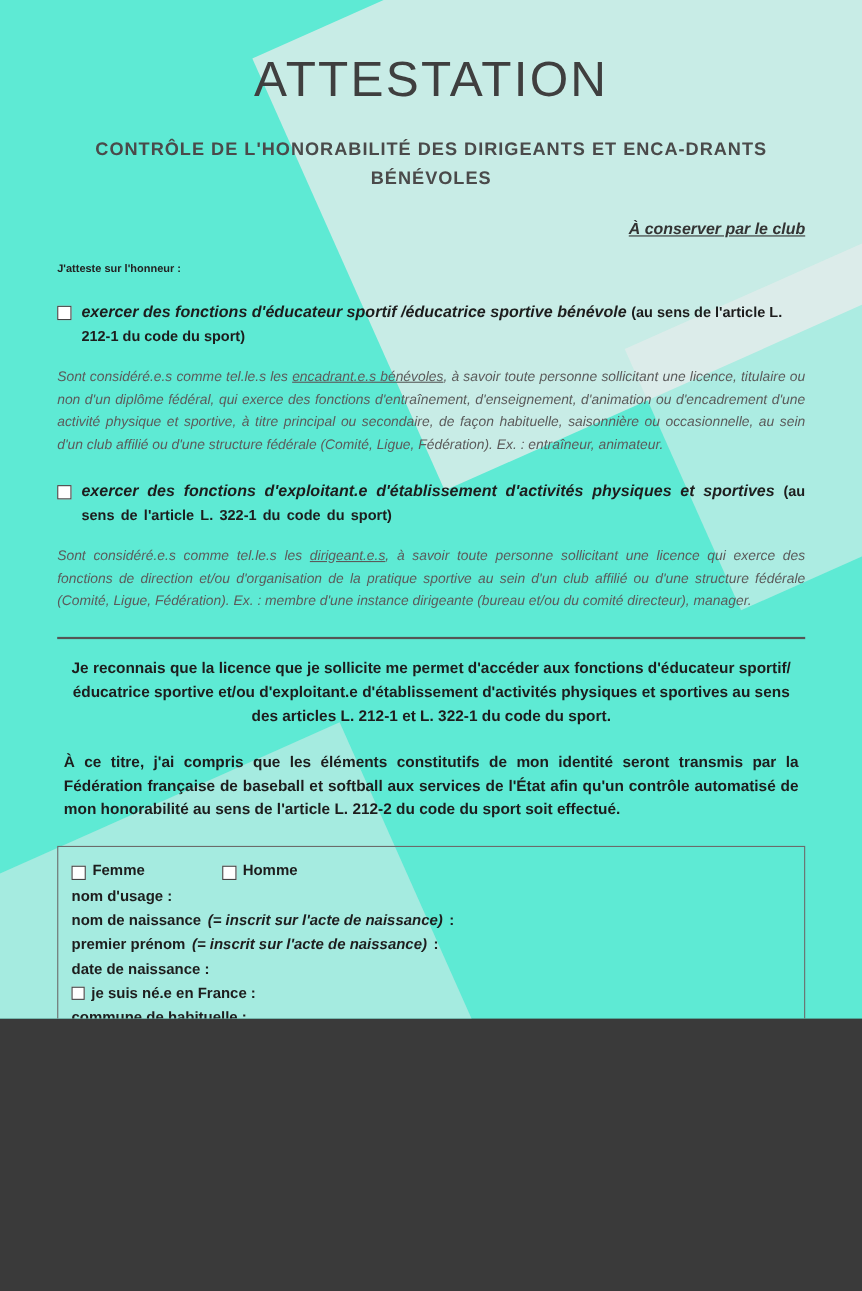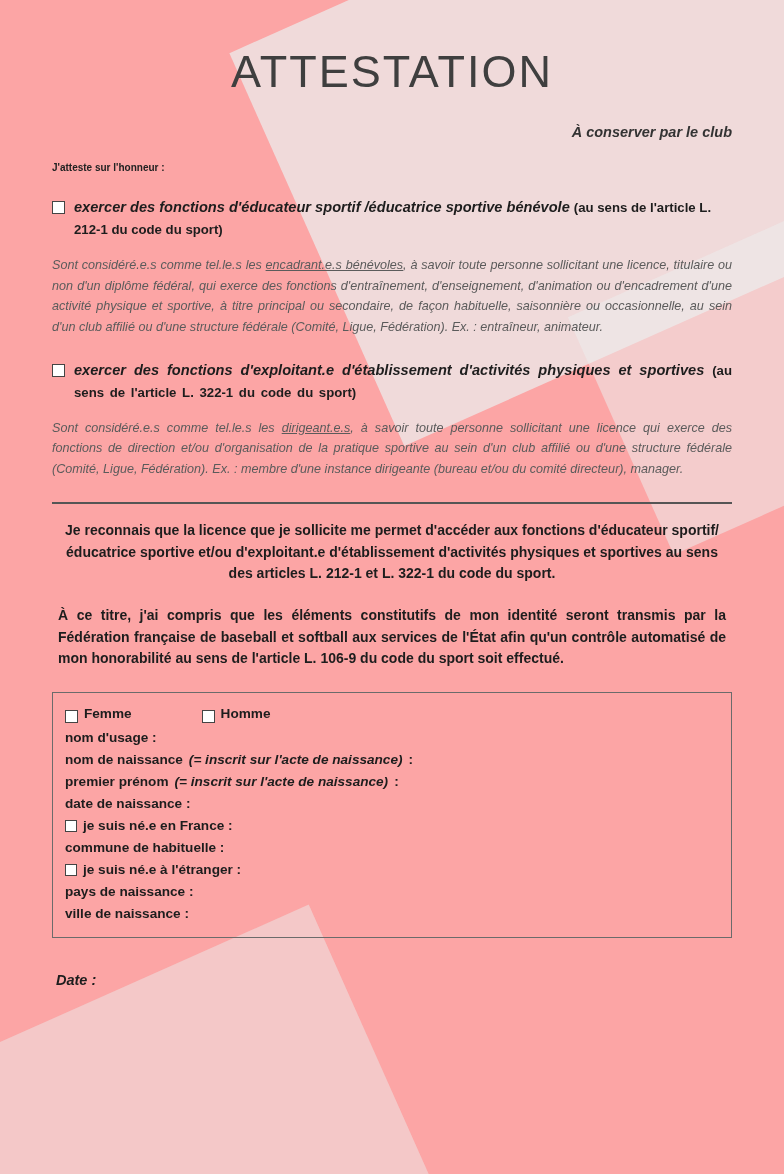--- a/index.html
+++ b/index.html
@@ -9,22 +9,22 @@
   }
   body {
     width: 784px;
     height: 1174px;
     overflow: hidden;
     font-family: "Liberation Sans", sans-serif;
   }
   .page {
     position: relative;
     width: 784px;
-    height: 1174px;
-    background: #fca5a5;
+    height: 926px;
+    background: #5eead4;
     box-sizing: border-box;
     overflow: hidden;
   }
   
   .wm {
     position: absolute;
     pointer-events: none;
     background: #ececec;
   }
   .wm-a {
@@ -69,20 +69,21 @@
     line-height: 1.55;
     margin: 0 18px 26px 18px;
   }
   .keep-note {
     text-align: right;
     font-style: italic;
     font-weight: 700;
     font-size: 14.5px;
     color: #333;
     margin: 6px 0 22px 0;
+    text-decoration: underline;
   }
   .attest-line {
     font-size: 10px;
     font-weight: 700;
     color: #222;
     margin: 0 0 24px 0;
   }
   .clause {
     display: flex;
     align-items: flex-start;
@@ -200,20 +201,21 @@
 <div class="page">
 
   <div class="wm wm-a"></div>
   <div class="wm wm-b"></div>
   <div class="wm wm-c"></div>
 
   <div class="content">
 
     <h1 class="doc-title">ATTESTATION</h1>
 
+    <div class="doc-subtitle">CONTRÔLE DE L'HONORABILITÉ DES DIRIGEANTS ET ENCA-DRANTS BÉNÉVOLES</div>
 
     <div class="keep-note">À conserver par le club</div>
 
     <div class="attest-line">J'atteste sur l'honneur :</div>
 
     <div class="clause clause-1">
       <span class="cb"></span>
       <span class="clause-text">
         <span class="ital">exercer des fonctions d'éducateur sportif /éducatrice sportive bénévole</span>
         <span class="small">(au sens de l'article L. 212-1 du code du sport)</span>
@@ -229,21 +231,21 @@
         <span class="small">(au sens de l'article L. 322-1 du code du sport)</span>
       </span>
     </div>
 
     <div class="explain">Sont considéré.e.s comme tel.le.s les <u>dirigeant.e.s</u>, à savoir toute personne sollicitant une licence qui exerce des fonctions de direction et/ou d'organisation de la pratique sportive au sein d'un club affilié ou d'une structure fédérale (Comité, Ligue, Fédération). Ex. : membre d'une instance dirigeante (bureau et/ou du comité directeur), manager.</div>
 
     <hr class="rule">
 
     <div class="para-center">Je reconnais que la licence que je sollicite me permet d'accéder aux fonctions d'éducateur sportif/éducatrice sportive et/ou d'exploitant.e d'établissement d'activités physiques et sportives au sens des articles L. 212-1 et L. 322-1 du code du sport.</div>
 
-    <div class="para-center just">À ce titre, j'ai compris que les éléments constitutifs de mon identité seront transmis par la Fédération française de baseball et softball aux services de l'État afin qu'un contrôle automatisé de mon honorabilité au sens de l'article L. 106-9 du code du sport soit effectué.</div>
+    <div class="para-center just">À ce titre, j'ai compris que les éléments constitutifs de mon identité seront transmis par la Fédération française de baseball et softball aux services de l'État afin qu'un contrôle automatisé de mon honorabilité au sens de l'article L. 212-2 du code du sport soit effectué.</div>
 
     <div class="form-box">
 
       <div class="gender-row">
         <span class="cb"></span>
         <span class="form-row">Femme</span>
         <span class="gender-gap"></span>
         <span class="cb"></span>
         <span class="form-row">Homme</span>
       </div>

